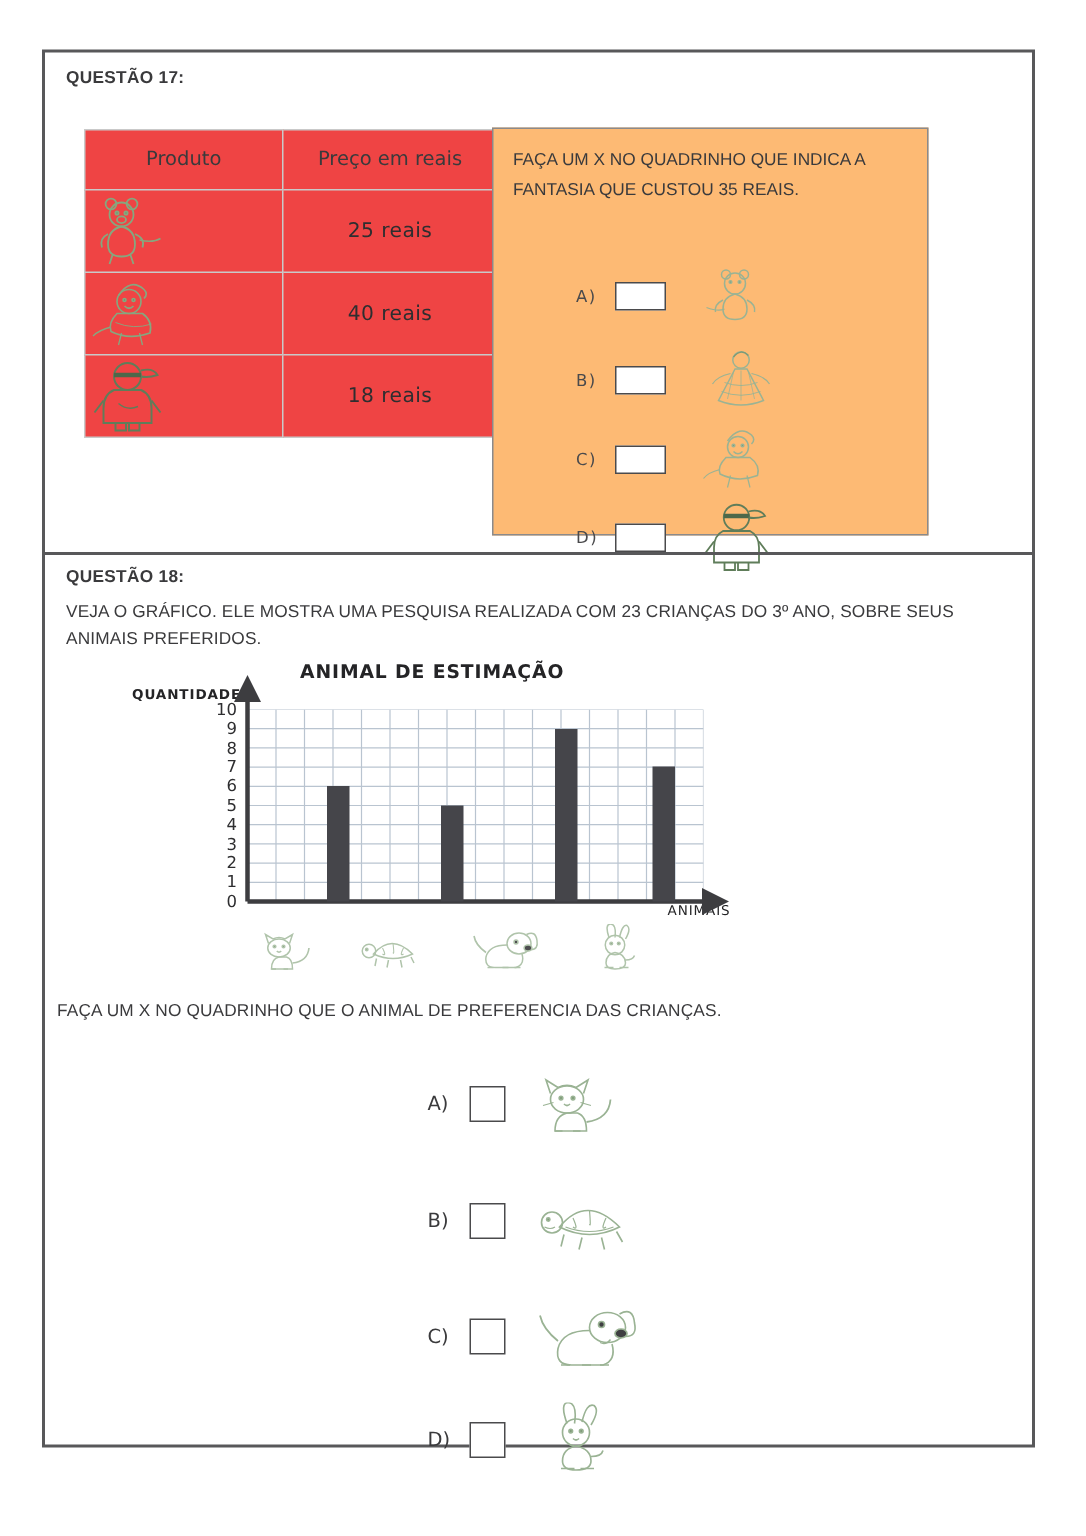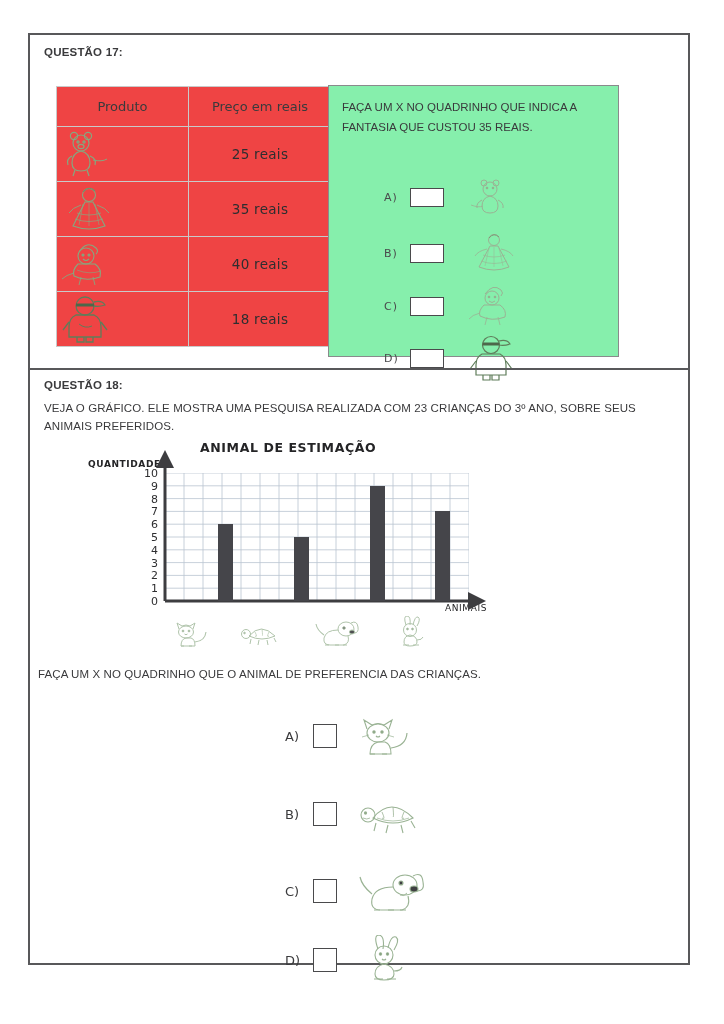--- a/index.html
+++ b/index.html
@@ -59,21 +59,21 @@
   .price-table td.price {
     font-family: "DejaVu Sans", sans-serif;
     font-size: 13.5px; color: #2e2e30; letter-spacing: 0.3px;
   }
   
   .answer-panel {
     position: absolute;
     left: 298px; top: 50px;
     width: 291px; height: 272px;
     border: 1px solid #8a8a8c;
-    background: #86efac;
+    background: #fdba74;
   }
   .panel-text {
     position: absolute;
     left: 13px; top: 11px; width: 268px;
     font-size: 11.5px; color: #3a3a3c; line-height: 20px;
   }
   .opt-row {
     position: absolute;
     display: flex; align-items: center;
     left: 55px;
@@ -176,38 +176,20 @@
                   <path d="M22 21 q-9 2 -9 12 q0 8 9 8 q9 0 9 -8 q0 -10 -9 -12z"></path>
                   <path d="M13 26 q-6 3 -4 9"></path>
                     <path d="M31 26 q7 3 5 9"></path>
                   <path d="M16 40 l-2 6 M28 40 l2 6"></path>
                   <path d="M34 30 q9 2 14 -1" stroke-width="1"></path>
                 </g>
               </svg>
             </span>
           </td>
           <td class="price">25 reais</td>
-        </tr>
-        <tr>
-          <td class="pic">
-            <span>
-              <svg width="60" height="48" viewBox="0 0 60 48">
-                <g fill="none" stroke="#86a77f" stroke-width="1.1">
-                  <circle cx="30" cy="10" r="6.5"></circle>
-                  <path d="M24 7 q6 -7 12 -1" stroke="#6f8f6a"></path>
-                  <path d="M26 17 l-12 24 q16 6 32 0 l-12 -24z"></path>
-                  <path d="M16 34 q14 5 28 0 M18 28 q12 4 24 0" stroke-width="0.7"></path>
-                  <path d="M30 18 v23 M24 19 l-4 21 M36 19 l4 21" stroke-width="0.6"></path>
-                  <path d="M22 20 q-9 3 -12 8" stroke-width="0.9"></path>
-                  <path d="M38 20 q9 3 12 8" stroke-width="0.9"></path>
-                </g>
-              </svg>
-            </span>
-          </td>
-          <td class="price">35 reais</td>
         </tr>
         <tr>
           <td class="pic">
             <span>
               <svg width="58" height="48" viewBox="0 0 58 48">
                 <g fill="none" stroke="#86a77f" stroke-width="1.1">
                   <path d="M20 12 q8 -12 17 -4 q3 3 0 6"></path>
                   <circle cx="27" cy="16" r="8"></circle>
                   <circle cx="24" cy="15" r="1" fill="#6f8f6a"></circle>
                   <circle cx="30" cy="15" r="1" fill="#6f8f6a"></circle>

